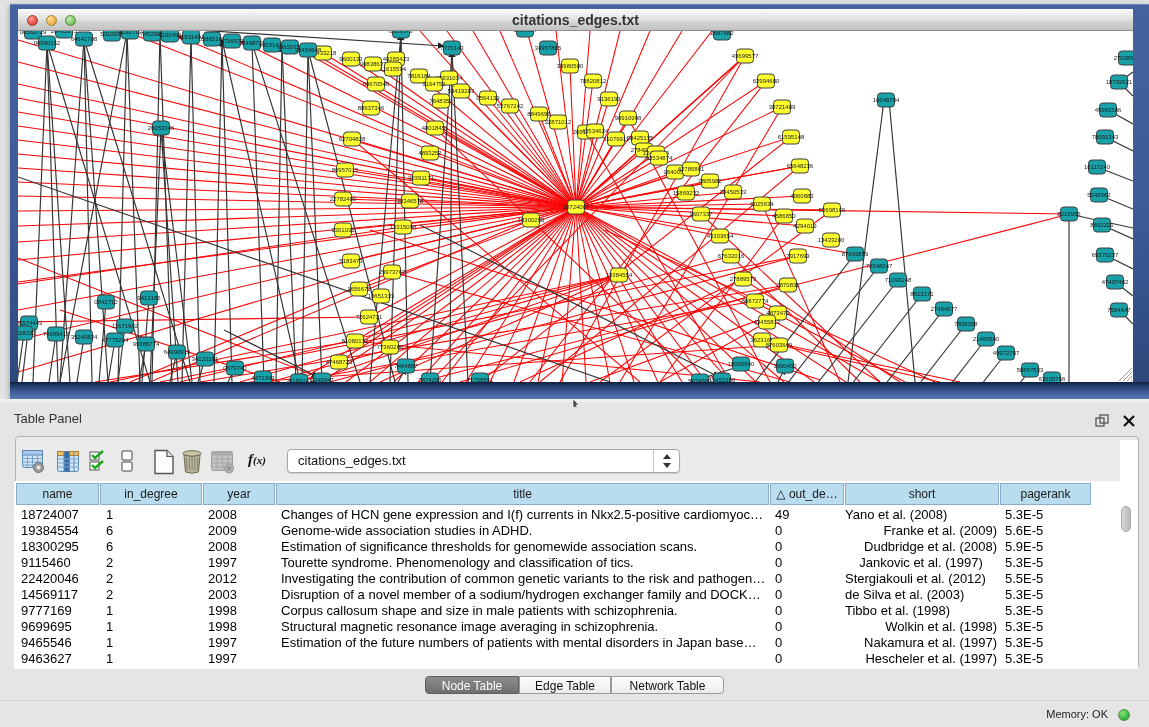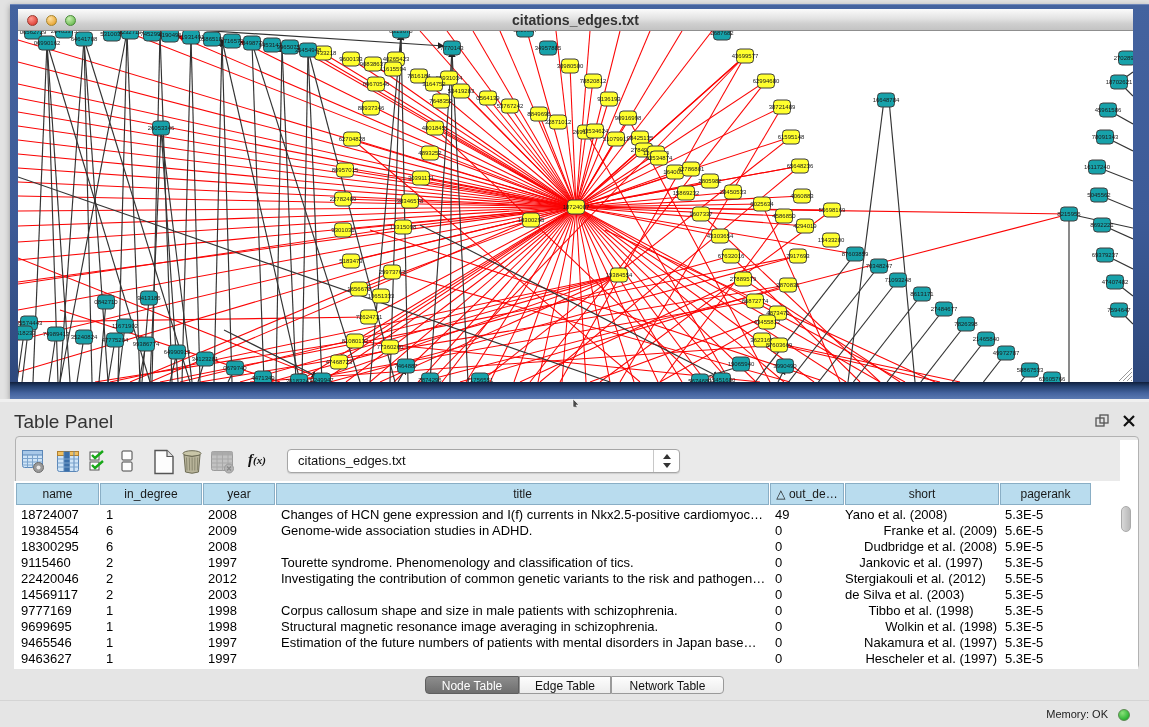--- a/index.html
+++ b/index.html
@@ -7,21 +7,21 @@
   box-shadow:0 2px 6px rgba(0,0,0,.35)}
 #netwin .topline {position:absolute;left:0;top:0;width:100%;height:1px;background:#6d86b8}
 #titlebar {position:absolute;left:8px;top:5px;width:1115px;height:22px;
   background:linear-gradient(180deg,#fbfbfb 0%,#e3e3e3 45%,#cfcfcf 70%,#c3c3c3 100%);
   border-bottom:1px solid #8f8f8f}
 #titlebar .t {position:absolute;left:0;right:0;top:3px;text-align:center;font-size:14px;font-weight:bold;color:#333}
 .tl {position:absolute;top:6px;width:11px;height:11px;border-radius:50%}
 #canvas {position:absolute;left:8px;top:27px;width:1115px;height:351px;background:#fff;overflow:hidden}
 #bband {position:absolute;left:0;top:378px;width:1139px;height:17px;background:linear-gradient(180deg,#101f3c 0%,#24406e 25%,#44639e 65%,#5b7ab2 100%)}
 #tablepanel {position:absolute;left:0;top:399px;width:1149px;height:328px;background:#e5e5e5;border-top:3px solid #f0f0f0}
-#tp_title {position:absolute;left:14px;top:9px;font-size:19px;color:#333}
+#tp_title {position:absolute;left:14px;top:9px;font-size:13px;color:#333}
 #tbox {position:absolute;left:15px;top:436px;width:1124px;height:233px;background:#eaeaea;border:1px solid #b2b2b2;border-radius:4px}
 #whitebox {position:absolute;left:14px;top:481px;width:1124px;height:188px;background:#fff}
 #wstrip {position:absolute;left:1120px;top:440px;width:18px;height:45px;background:#fff}
 #thumb {position:absolute;left:1121px;top:506px;width:10px;height:26px;border-radius:5px;background:linear-gradient(90deg,#d8d8d8,#b8b8b8);border:1px solid #aaa}
 .hc {position:absolute;top:483px;height:22px;background:#b9dcee;border:1px solid #89aec5;
   font-size:12px;color:#1a1a1a;text-align:center;line-height:21px}
 .tr {position:absolute;left:0;width:1135px;height:16px;font-size:13px;color:#000}
 .tr span {position:absolute;top:0;line-height:16px;white-space:nowrap}
 #combo {position:absolute;left:287px;top:449px;width:393px;height:24px;background:#fff;border:1px solid #a6a6a6;border-radius:4px;box-shadow:0 1px 1px rgba(0,0,0,.12)}
 #combo .txt {position:absolute;left:10px;top:3px;font-size:13px;color:#111}
@@ -672,20 +672,21 @@
     <span style="left:208px">2009</span>
     <span style="left:281px;width:487px;overflow:hidden;white-space:nowrap">Genome‑wide association studies in ADHD.</span>
     <span style="left:775px">0</span>
     <span style="left:845px;width:152px;text-align:right">Franke et al. (2009)</span>
     <span style="left:1005px">5.6E‑5</span>
   </div>
 <div class="tr" style="top:539px">
     <span style="left:21px">18300295</span>
     <span style="left:106px">6</span>
     <span style="left:208px">2008</span>
+    <span style="left:281px;width:487px;overflow:hidden;white-space:nowrap">Estimation of significance thresholds for genomewide association scans.</span>
     <span style="left:775px">0</span>
     <span style="left:845px;width:152px;text-align:right">Dudbridge et al. (2008)</span>
     <span style="left:1005px">5.9E‑5</span>
   </div>
 <div class="tr" style="top:555px">
     <span style="left:21px">9115460</span>
     <span style="left:106px">2</span>
     <span style="left:208px">1997</span>
     <span style="left:281px;width:487px;overflow:hidden;white-space:nowrap">Tourette syndrome. Phenomenology and classification of tics.</span>
     <span style="left:775px">0</span>
@@ -698,31 +699,32 @@
     <span style="left:208px">2012</span>
     <span style="left:281px;width:487px;overflow:hidden;white-space:nowrap">Investigating the contribution of common genetic variants to the risk and pathogen…</span>
     <span style="left:775px">0</span>
     <span style="left:845px;width:152px;text-align:left">Stergiakouli et al. (2012)</span>
     <span style="left:1005px">5.5E‑5</span>
   </div>
 <div class="tr" style="top:587px">
     <span style="left:21px">14569117</span>
     <span style="left:106px">2</span>
     <span style="left:208px">2003</span>
+    <span style="left:281px;width:487px;overflow:hidden;white-space:nowrap">Disruption of a novel member of a sodium/hydrogen exchanger family and DOCK…</span>
     <span style="left:775px">0</span>
     <span style="left:845px;width:152px;">de Silva et al. (2003)</span>
     <span style="left:1005px">5.3E‑5</span>
   </div>
 <div class="tr" style="top:603px">
     <span style="left:21px">9777169</span>
     <span style="left:106px">1</span>
     <span style="left:208px">1998</span>
     <span style="left:281px;width:487px;overflow:hidden;white-space:nowrap">Corpus callosum shape and size in male patients with schizophrenia.</span>
     <span style="left:775px">0</span>
-    <span style="left:845px;width:152px;text-align:center">Tibbo et al. (1998)</span>
+    <span style="left:845px;width:152px;text-align:left">Tibbo et al. (1998)</span>
     <span style="left:1005px">5.3E‑5</span>
   </div>
 <div class="tr" style="top:619px">
     <span style="left:21px">9699695</span>
     <span style="left:106px">1</span>
     <span style="left:208px">1998</span>
     <span style="left:281px;width:487px;overflow:hidden;white-space:nowrap">Structural magnetic resonance image averaging in schizophrenia.</span>
     <span style="left:775px">0</span>
     <span style="left:845px;width:152px;text-align:right">Wolkin et al. (1998)</span>
     <span style="left:1005px">5.3E‑5</span>

